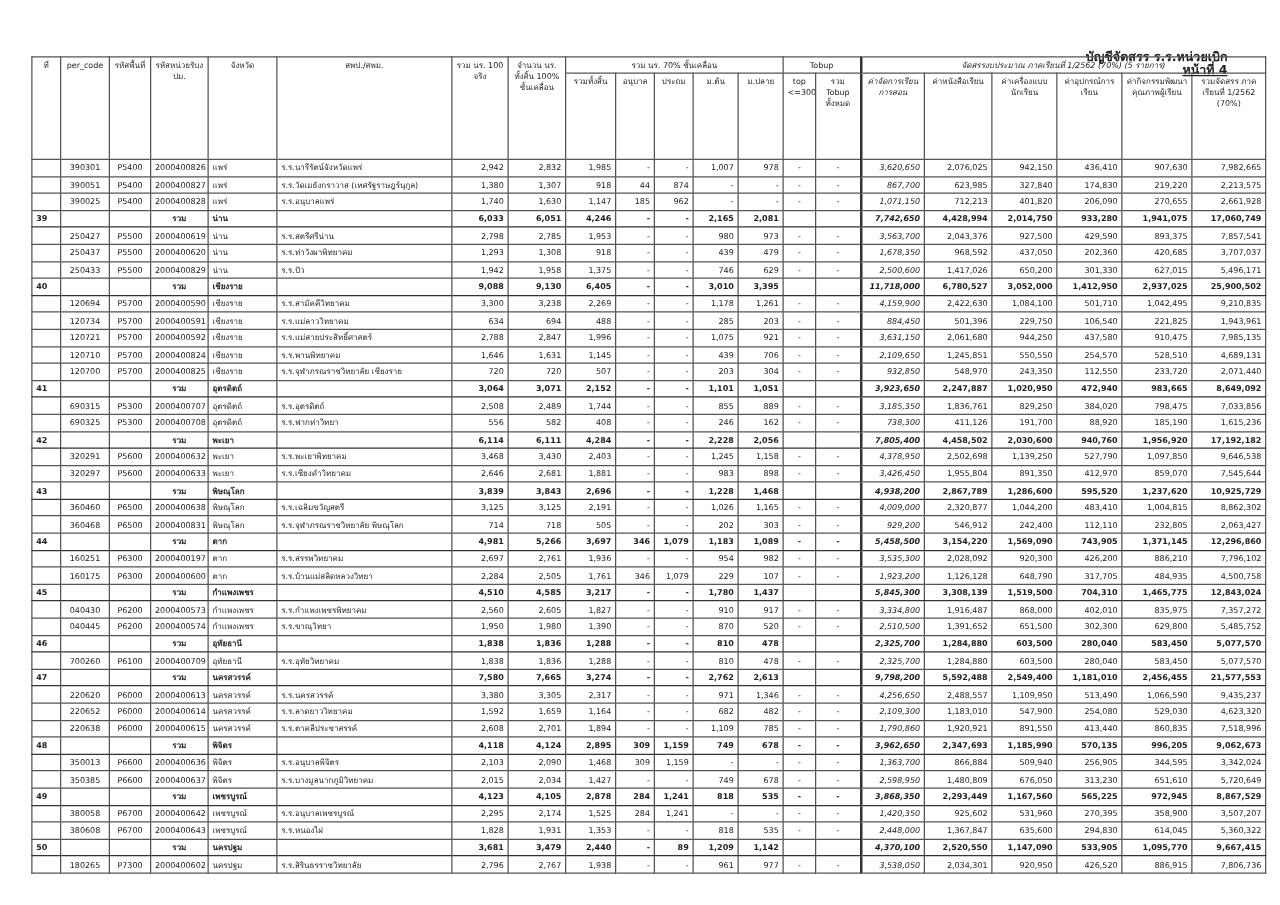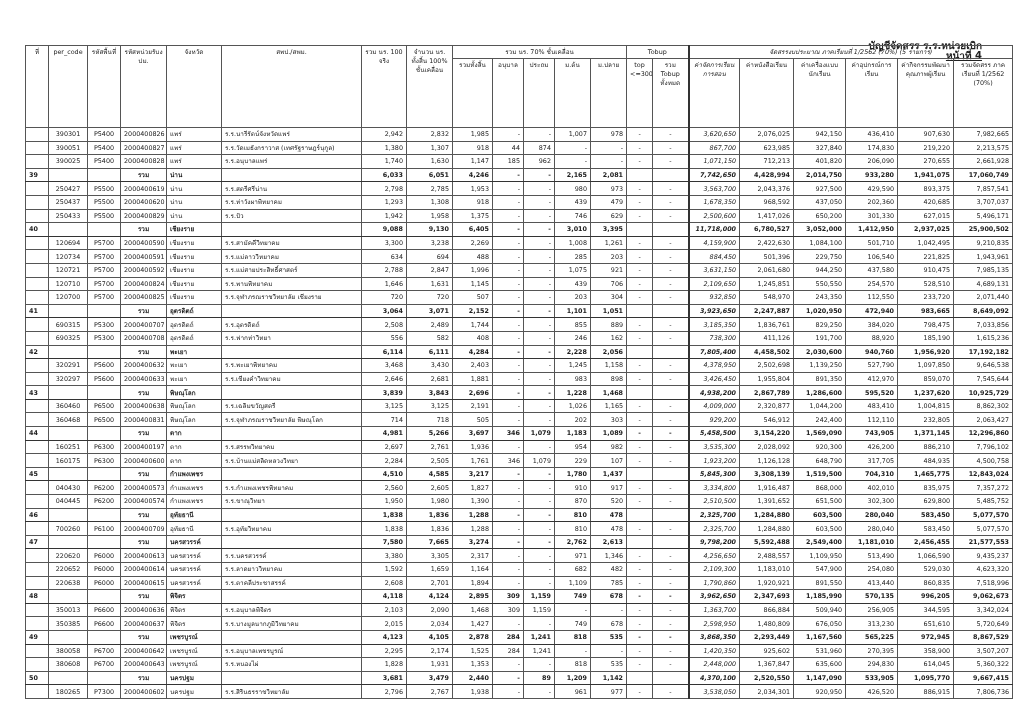--- a/index.html
+++ b/index.html
@@ -271,21 +271,21 @@
         <td class="c">120694</td>
         <td class="c">P5700</td>
         <td class="c">2000400590</td>
         <td class="l">เชียงราย</td>
         <td class="l">ร.ร.สามัคคีวิทยาคม</td>
         <td class="num">3,300</td>
         <td class="num">3,238</td>
         <td class="num">2,269</td>
         <td class="num">-</td>
         <td class="num">-</td>
-        <td class="num">1,008</td>
+        <td class="num">1,178</td>
         <td class="num">1,261</td>
         <td class="c">-</td>
         <td class="c">-</td>
         <td class="num thick-l">4,159,900</td>
         <td class="num">2,422,630</td>
         <td class="num">1,084,100</td>
         <td class="num">501,710</td>
         <td class="num">1,042,495</td>
         <td class="num">9,210,835</td>
       </tr>

